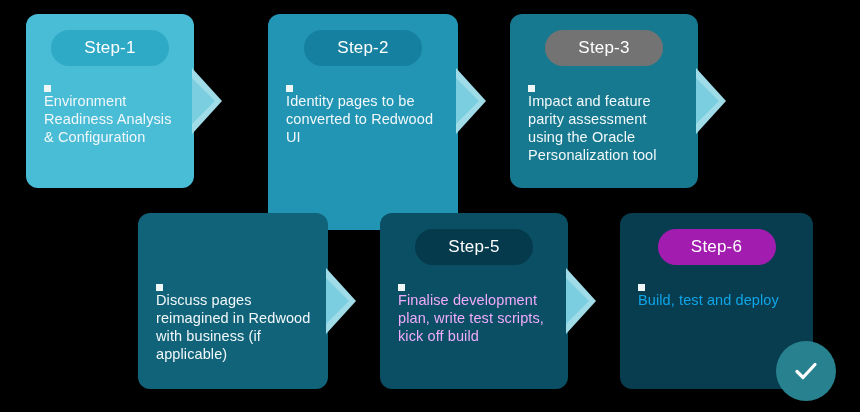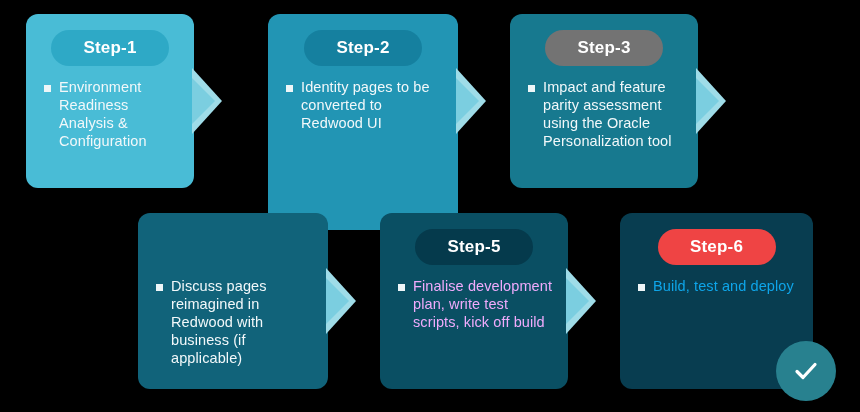--- a/index.html
+++ b/index.html
@@ -30,29 +30,29 @@
     border-radius: 18px;
     display: flex;
     align-items: center;
     justify-content: center;
     color: #ffffff;
     font-size: 17px;
     letter-spacing: 0.2px;
     padding: 0 18px;
     box-sizing: border-box;
     white-space: nowrap;
-    font-weight: bold;
   }
   .bullet-row {
     position: absolute;
     left: 18px;
     right: 14px;
     top: 64px;
     display: flex;
     align-items: flex-start;
+    flex-direction: column;
   }
   .bullet-marker {
     width: 7px;
     height: 7px;
     background: #eef6f8;
     margin-top: 7px;
     margin-right: 8px;
     flex: 0 0 auto;
   }
   .bullet-text {
@@ -131,21 +131,21 @@
         <div class="bullet-row">
           <span class="bullet-marker" style="background: rgb(238, 246, 248);"></span>
           <span class="bullet-text" style="color: #f0abfc;">Finalise development plan, write test scripts, kick off build</span>
         </div>
       </div>
       <div class="arrow" style="left: 566px; top: 268px;"><svg width="30" height="66" viewBox="0 0 30 66">
           <path d="M0,0 L30,33 L0,66 Z" fill="#9fdce8"></path>
           <path d="M0,10 L23,33 L0,56 Z" fill="#6fcadd" opacity="0.75"></path>
         </svg></div>
       <div class="step-card" style="left: 620px; top: 213px; width: 193px; height: 176px; background: rgb(8, 61, 80);">
-        <div class="step-pill" style="background: #ef4444;">Step-6</div>
+        <div class="step-pill" style="background: #a21caf;">Step-6</div>
         <div class="bullet-row">
           <span class="bullet-marker" style="background: rgb(238, 246, 248);"></span>
           <span class="bullet-text" style="color: #0ea5e9;">Build, test and deploy</span>
         </div>
       </div>
     </div>
 
   <div class="check-circle" id="check-badge" style="left: 776px; top: 341px; width: 60px; height: 60px; background: rgb(40, 129, 143);">
     <svg width="34" height="34" viewBox="0 0 34 34">
       <polyline id="check-path" points="8,17.5 14,23.5 26,10.5" fill="none" stroke="#ffffff" stroke-width="3.2" stroke-linecap="round" stroke-linejoin="round"></polyline>

